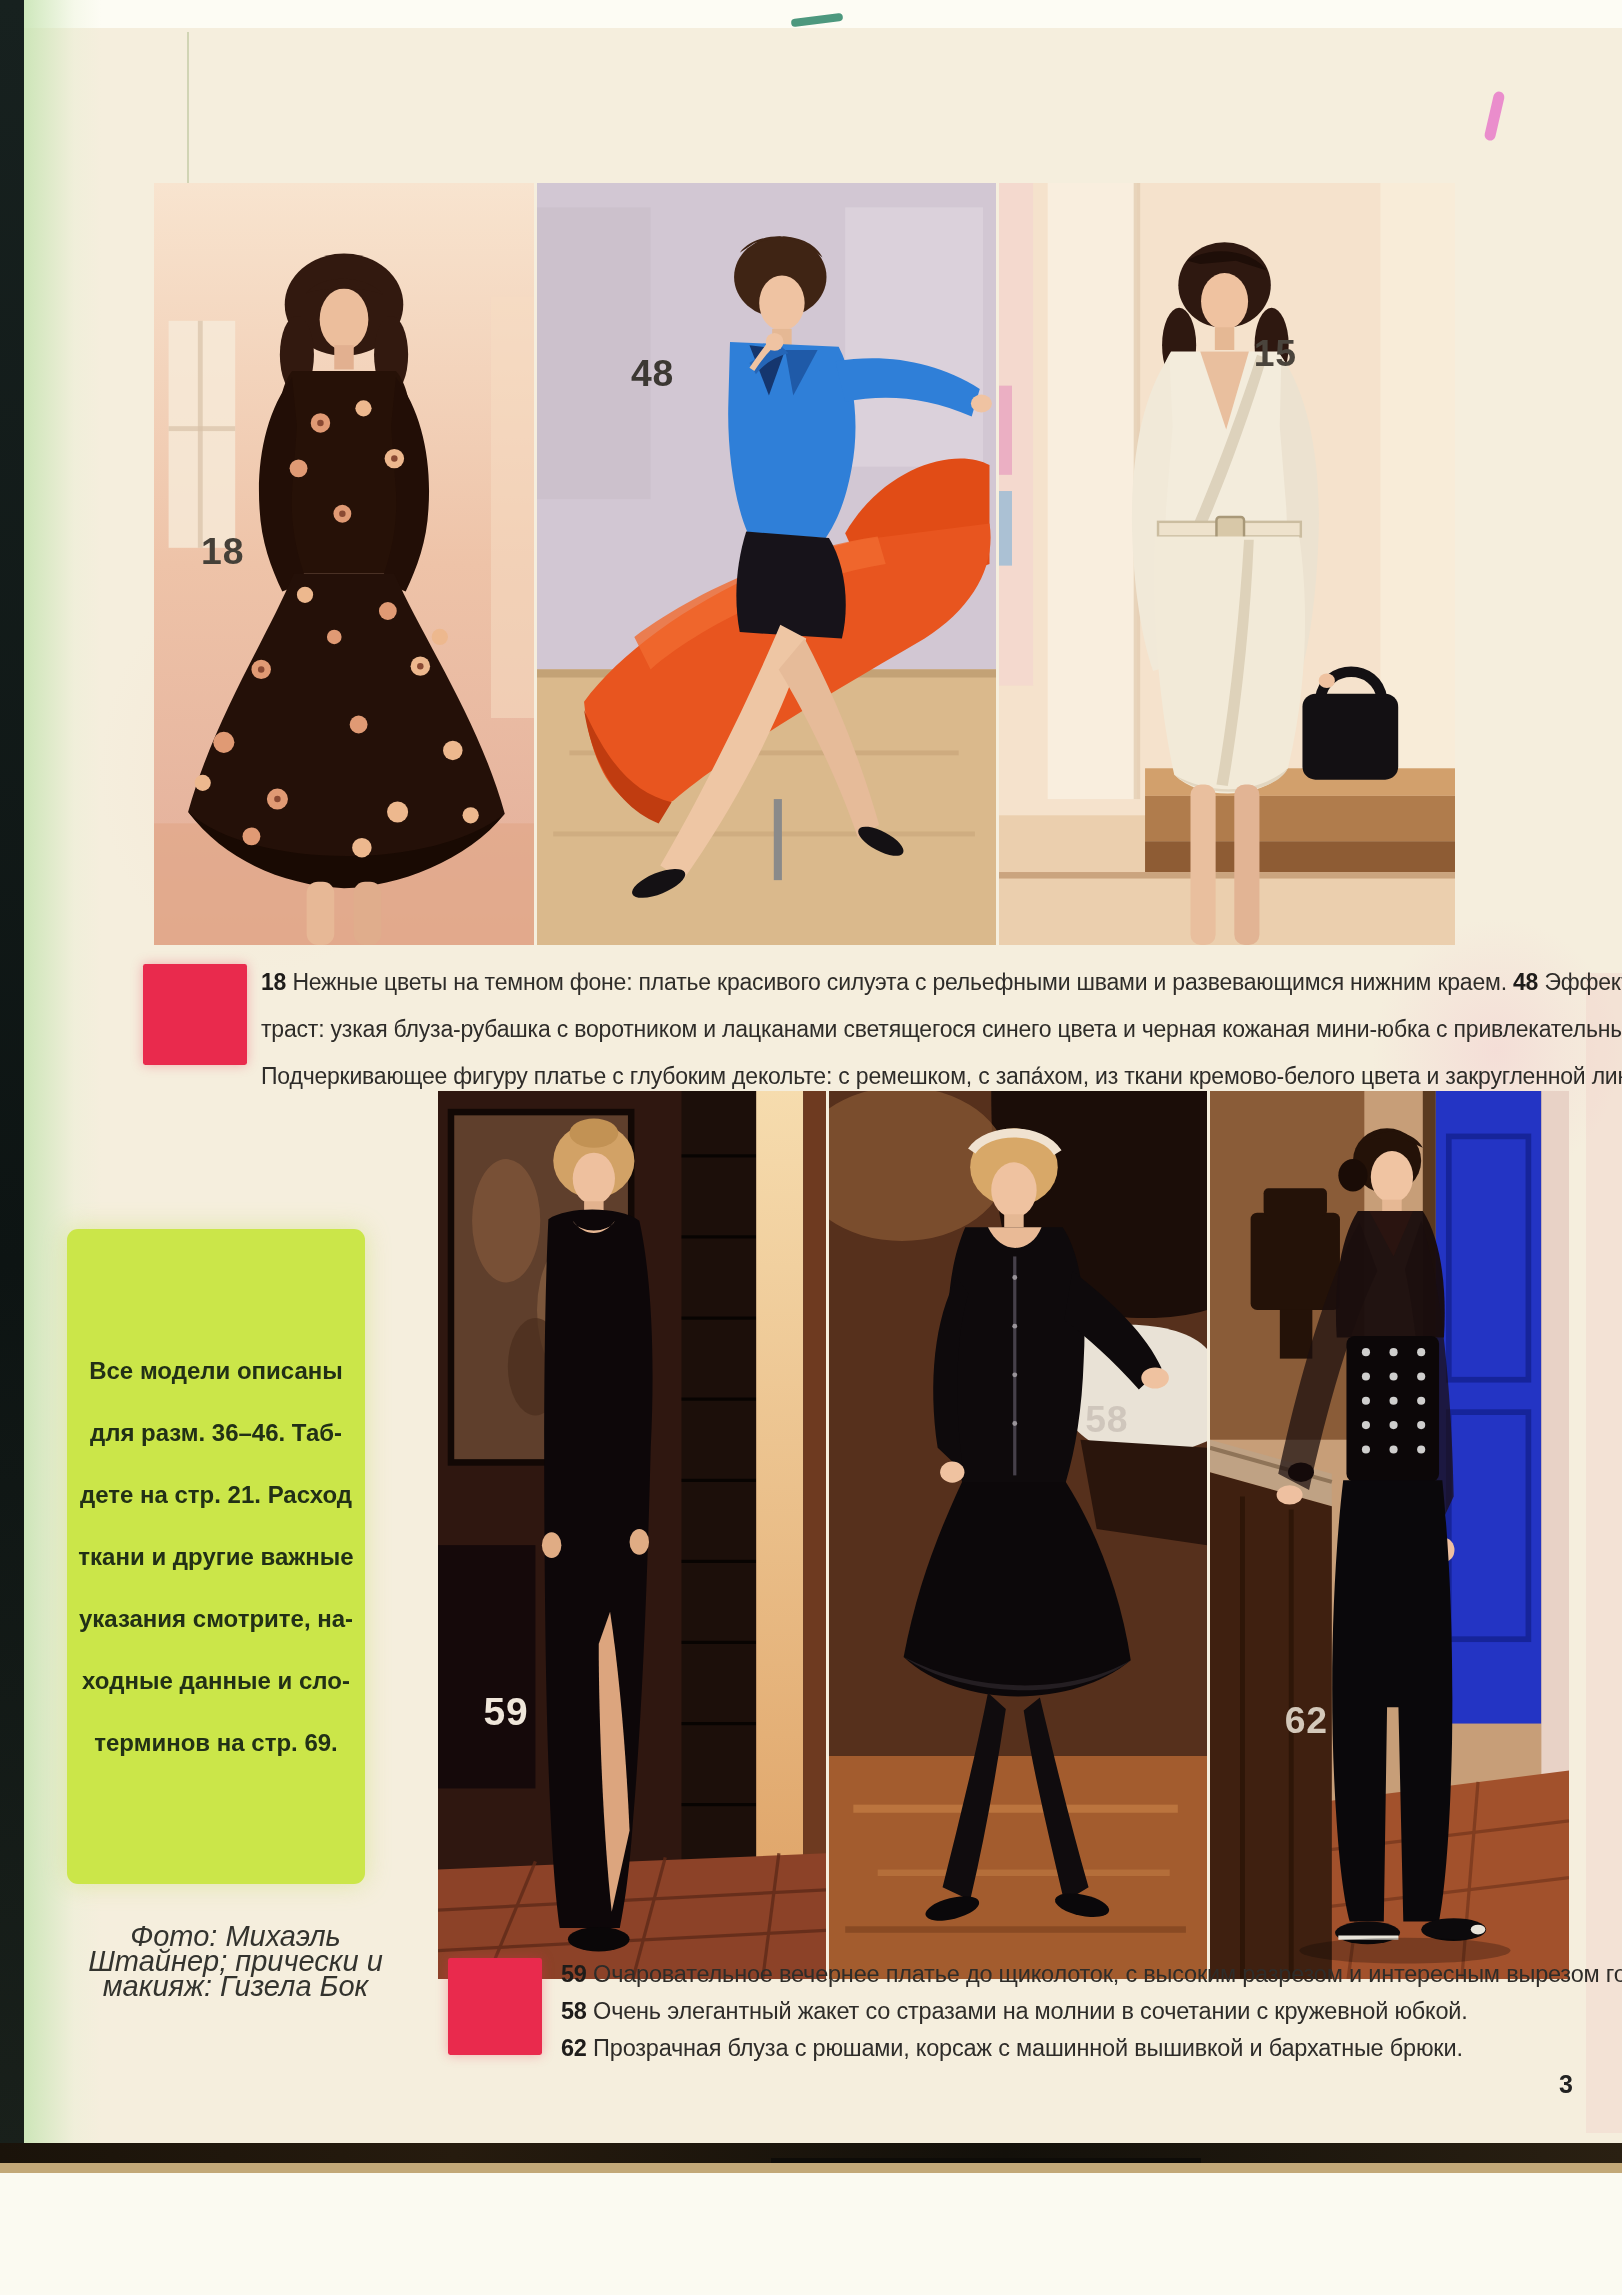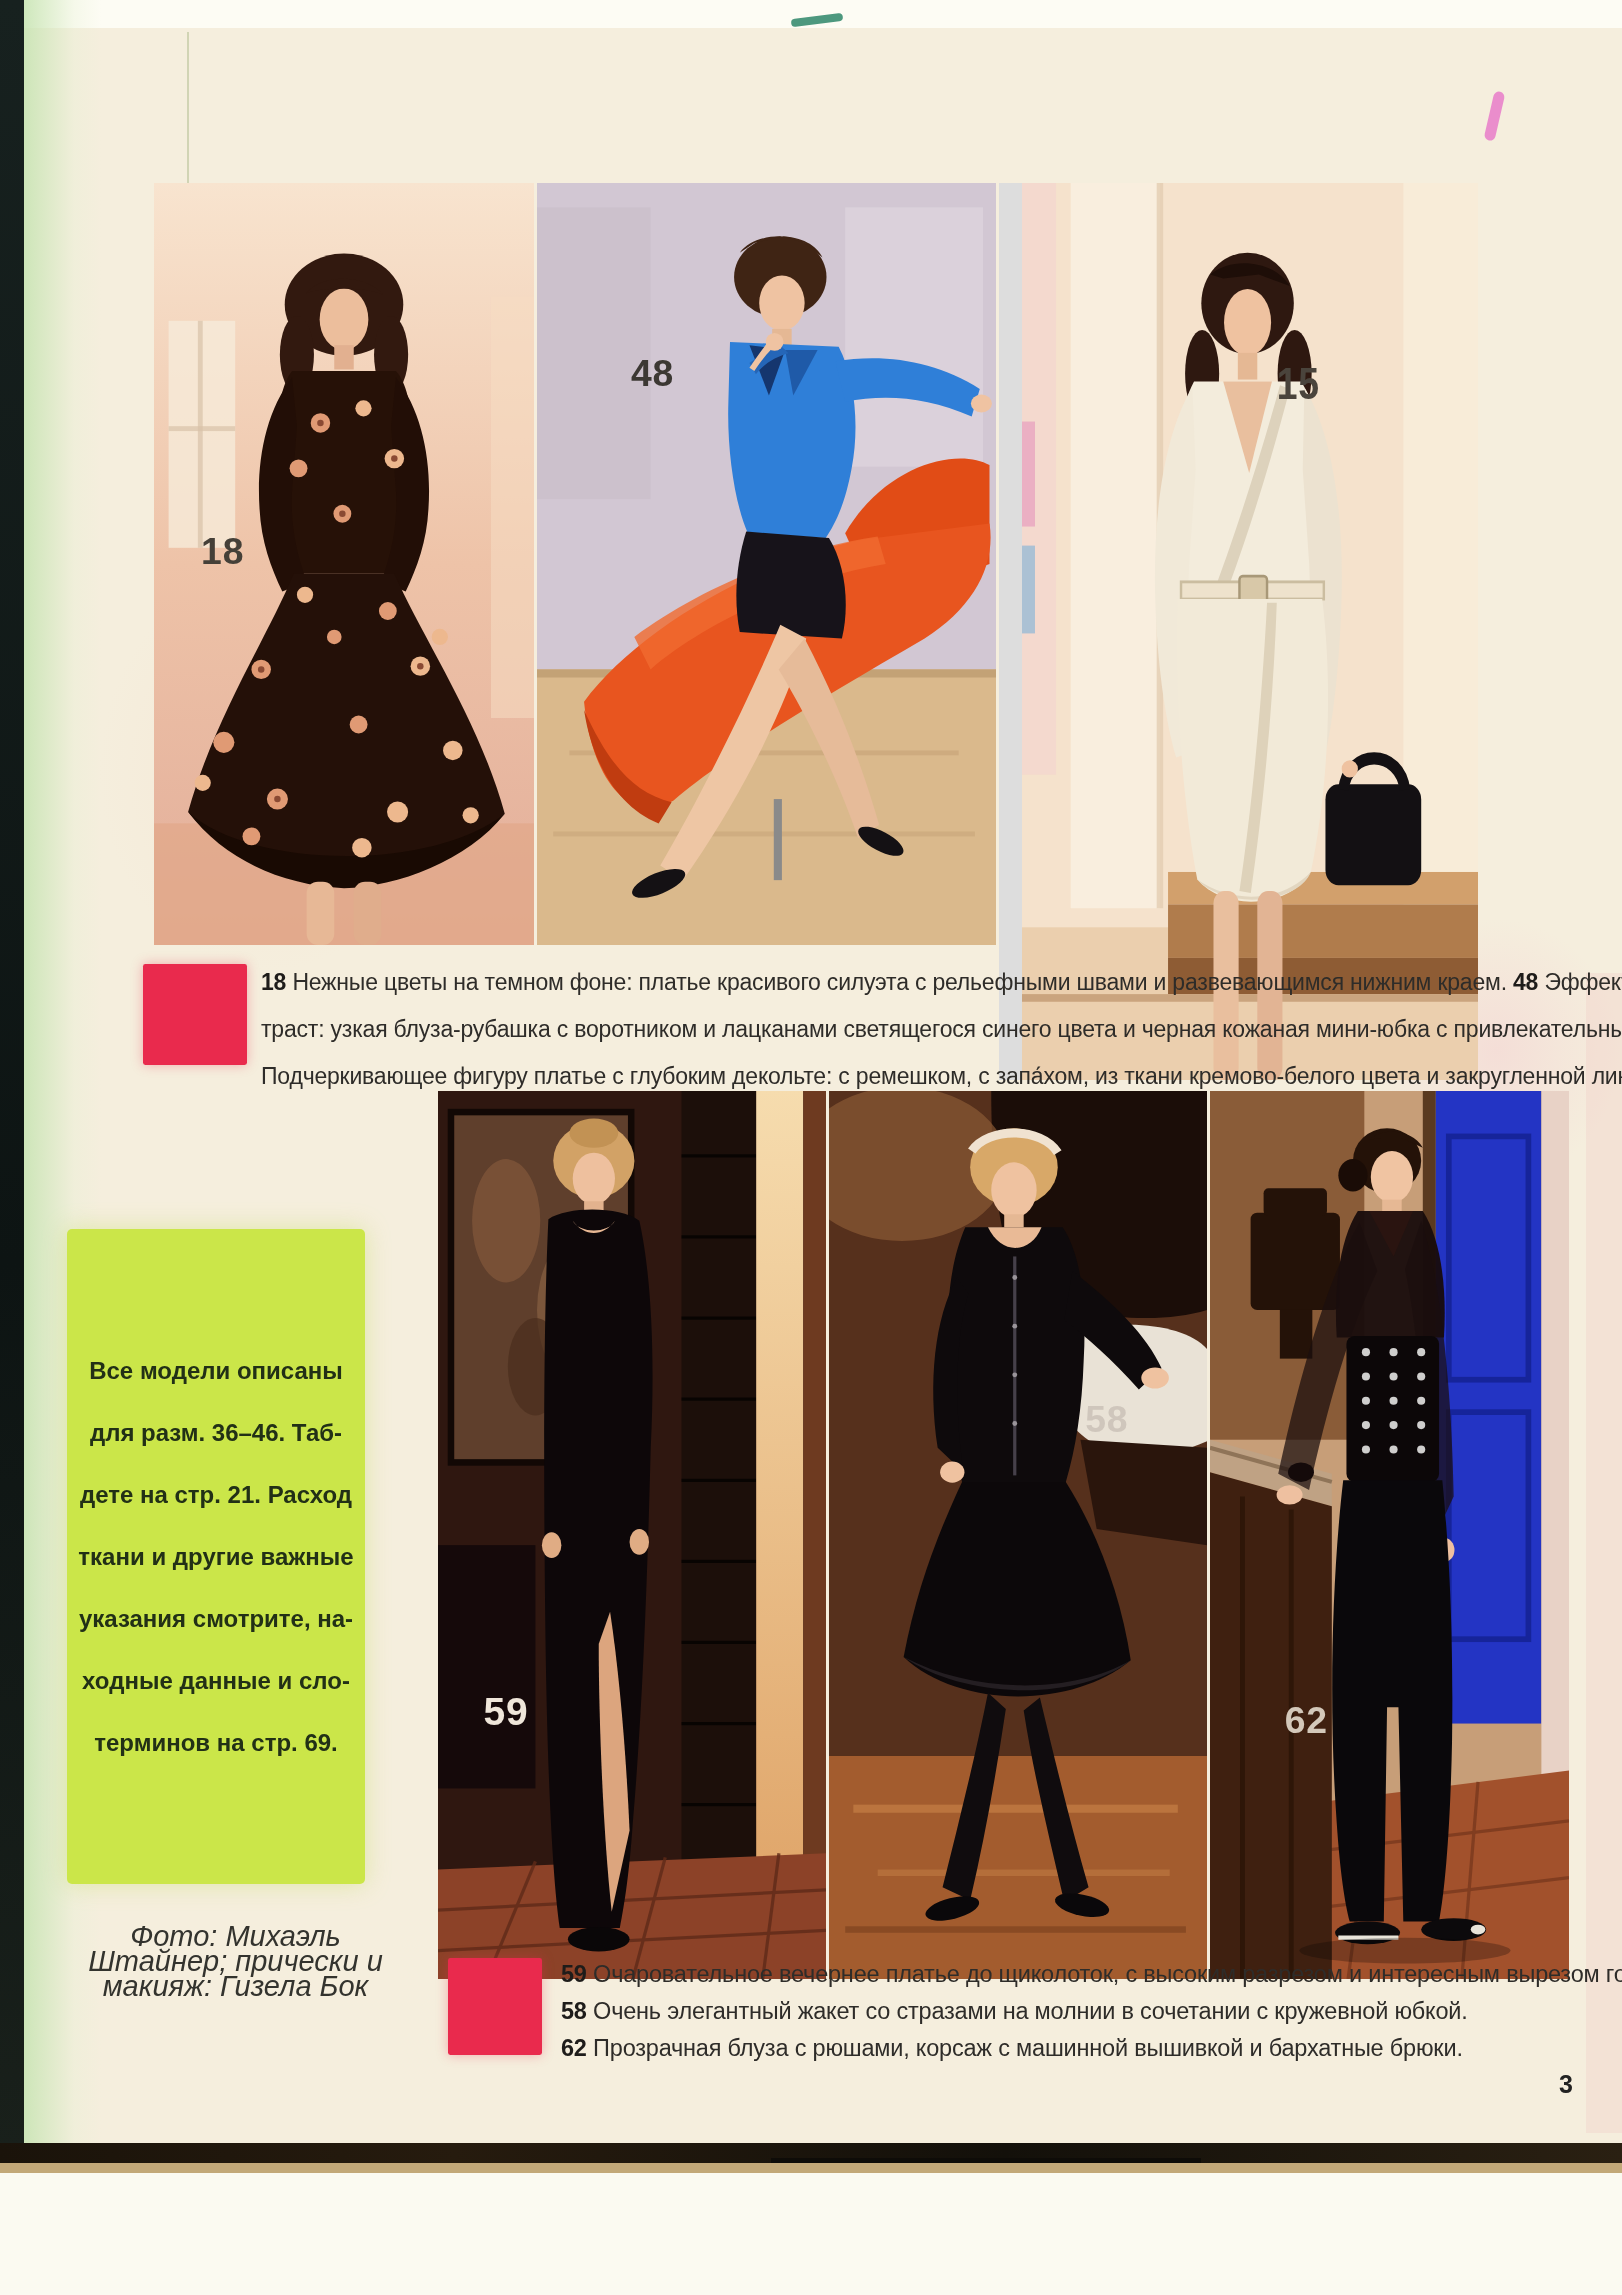--- a/index.html
+++ b/index.html
@@ -43,21 +43,21 @@
 
   
   .caption{position:absolute;color:#2e2c29;}
   .caption .cap-line{white-space:nowrap;}
   .caption1{left:261px;top:959px;width:1346px;font-size:23px;line-height:47px;letter-spacing:-0.2px;}
   .caption2{left:561px;top:1956px;width:1054px;font-size:23.5px;line-height:37px;letter-spacing:-0.2px;}
   .bnum{font-weight:bold;color:#1e1c1a;}
 
   
   .info-box{position:absolute;left:67px;top:1229px;width:298px;height:655px;
-    background:var(--green-box,#cbe649);border-radius:5px;
+    background:var(--green-box,#cbe649);border-radius:11px;
     display:flex;flex-direction:column;justify-content:center;
     text-align:center;color:#223016;font-size:24px;font-weight:700;line-height:62px;
     box-shadow:0 0 24px rgba(190,220,80,.4);}
   .info-box .line{padding:0 6.5px;white-space:nowrap;}
 
   
   .credits{position:absolute;left:65px;top:1924px;width:341px;text-align:center;
     font-style:italic;font-size:29px;line-height:25px;color:#33332e;font-weight:500;}
 
   .page-number{position:absolute;left:1559px;top:2070px;font-size:25px;font-weight:600;color:#222;}
@@ -180,21 +180,21 @@
         <path d="M258,430 L360,438 C380,470 386,520 376,562 L250,554 C242,512 246,468 258,430Z" fill="#17131a"></path>
         <path d="M300,545 C260,640 200,760 152,842 L180,860 C242,772 302,662 332,562Z" fill="#eec6a4"></path>
         <path d="M330,562 C372,642 402,722 422,792 L396,808 C370,732 330,652 298,600Z" fill="#e6bb99"></path>
         <ellipse cx="150" cy="864" rx="35" ry="13" fill="#141114" transform="rotate(-22 150 864)"></ellipse>
         <ellipse cx="424" cy="812" rx="31" ry="12" fill="#141114" transform="rotate(28 424 812)"></ellipse>
       </g>
       <text x="116" y="250" font-size="46" fill="#3c3833">48</text>
     </svg>
   </figure>
 
-  <figure class="photo" style="left:999px;top:183px;width:456px;height:897px;margin:0;padding-left:23px;">
+  <figure class="photo" style="left:999px;top:183px;width:456px;height:762px;margin:0;">
     <svg viewBox="0 0 562 940" preserveAspectRatio="none">
       <g>
         <rect width="562" height="940" fill="#f5e2cc"></rect>
         <rect x="60" width="110" height="760" fill="#faf0e0" opacity=".9"></rect>
         <rect x="166" width="8" height="760" fill="#e3cdb2" opacity=".8"></rect>
         <rect x="470" width="92" height="940" fill="#f8ecd8"></rect>
         <rect x="0" width="42" height="620" fill="#f3cfd0" opacity=".5"></rect>
         <rect x="0" y="380" width="16" height="92" fill="#7ab0d8" opacity=".6"></rect>
         <rect x="0" y="250" width="16" height="110" fill="#e286b8" opacity=".5"></rect>
         <rect y="780" width="562" height="160" fill="#ebcfae"></rect>

